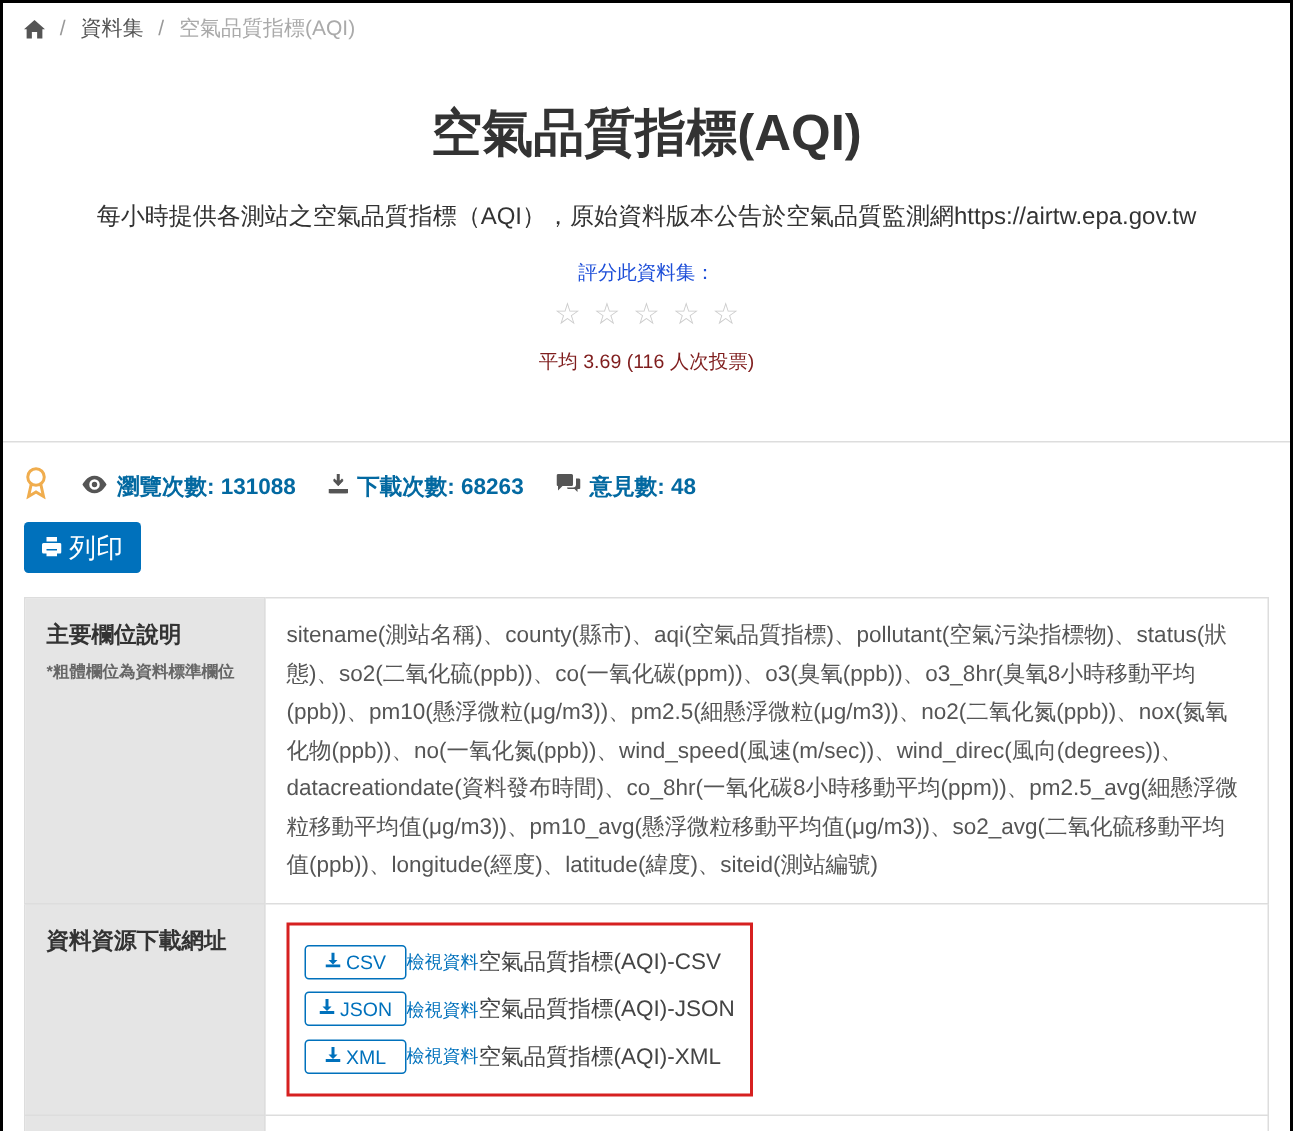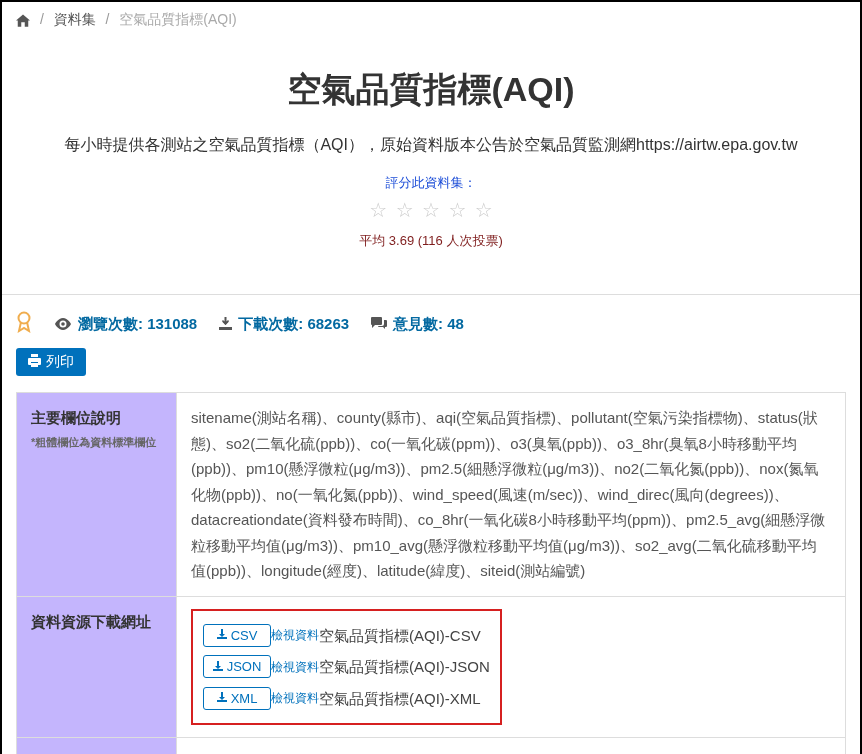--- a/index.html
+++ b/index.html
@@ -110,21 +110,21 @@
     .stat-icon {
       color: #555;
       font-size: 15px;
     }
     
     .print-btn {
       background: #0071bc;
       color: #fff;
       border: none;
       padding: 5px 12px;
-      font-size: 14px;
+      font-size: 18px;
       border-radius: 3px;
       cursor: pointer;
       display: inline-flex;
       align-items: center;
       gap: 5px;
       margin-bottom: 16px;
     }
     
     .info-table {
       width: 100%;
@@ -135,21 +135,21 @@
     .info-table td {
       border: 1px solid #ddd;
       padding: 12px 14px;
       vertical-align: top;
       font-size: 15px;
       line-height: 1.7;
     }
     
     .info-table .label-cell {
       width: 160px;
-      background: #c4b5fd;
+      background: #e5e5e5;
       font-weight: bold;
       color: #333;
     }
     
     .label-cell .sub-note {
       font-size: 11px;
       font-weight: bold;
       color: #666;
       display: block;
       margin-top: 2px;

